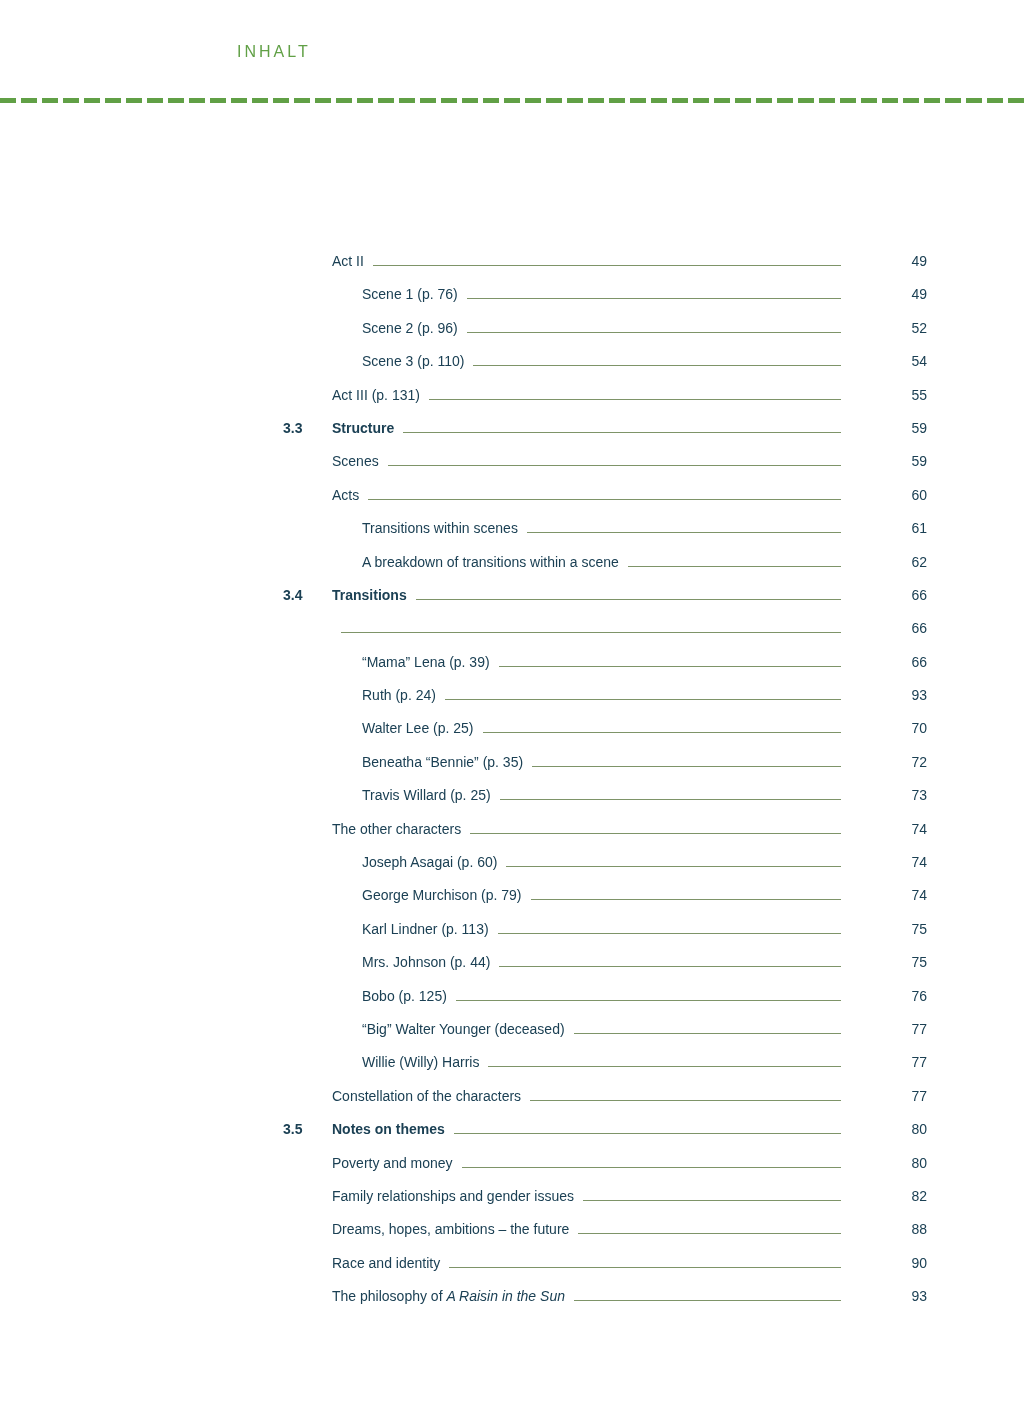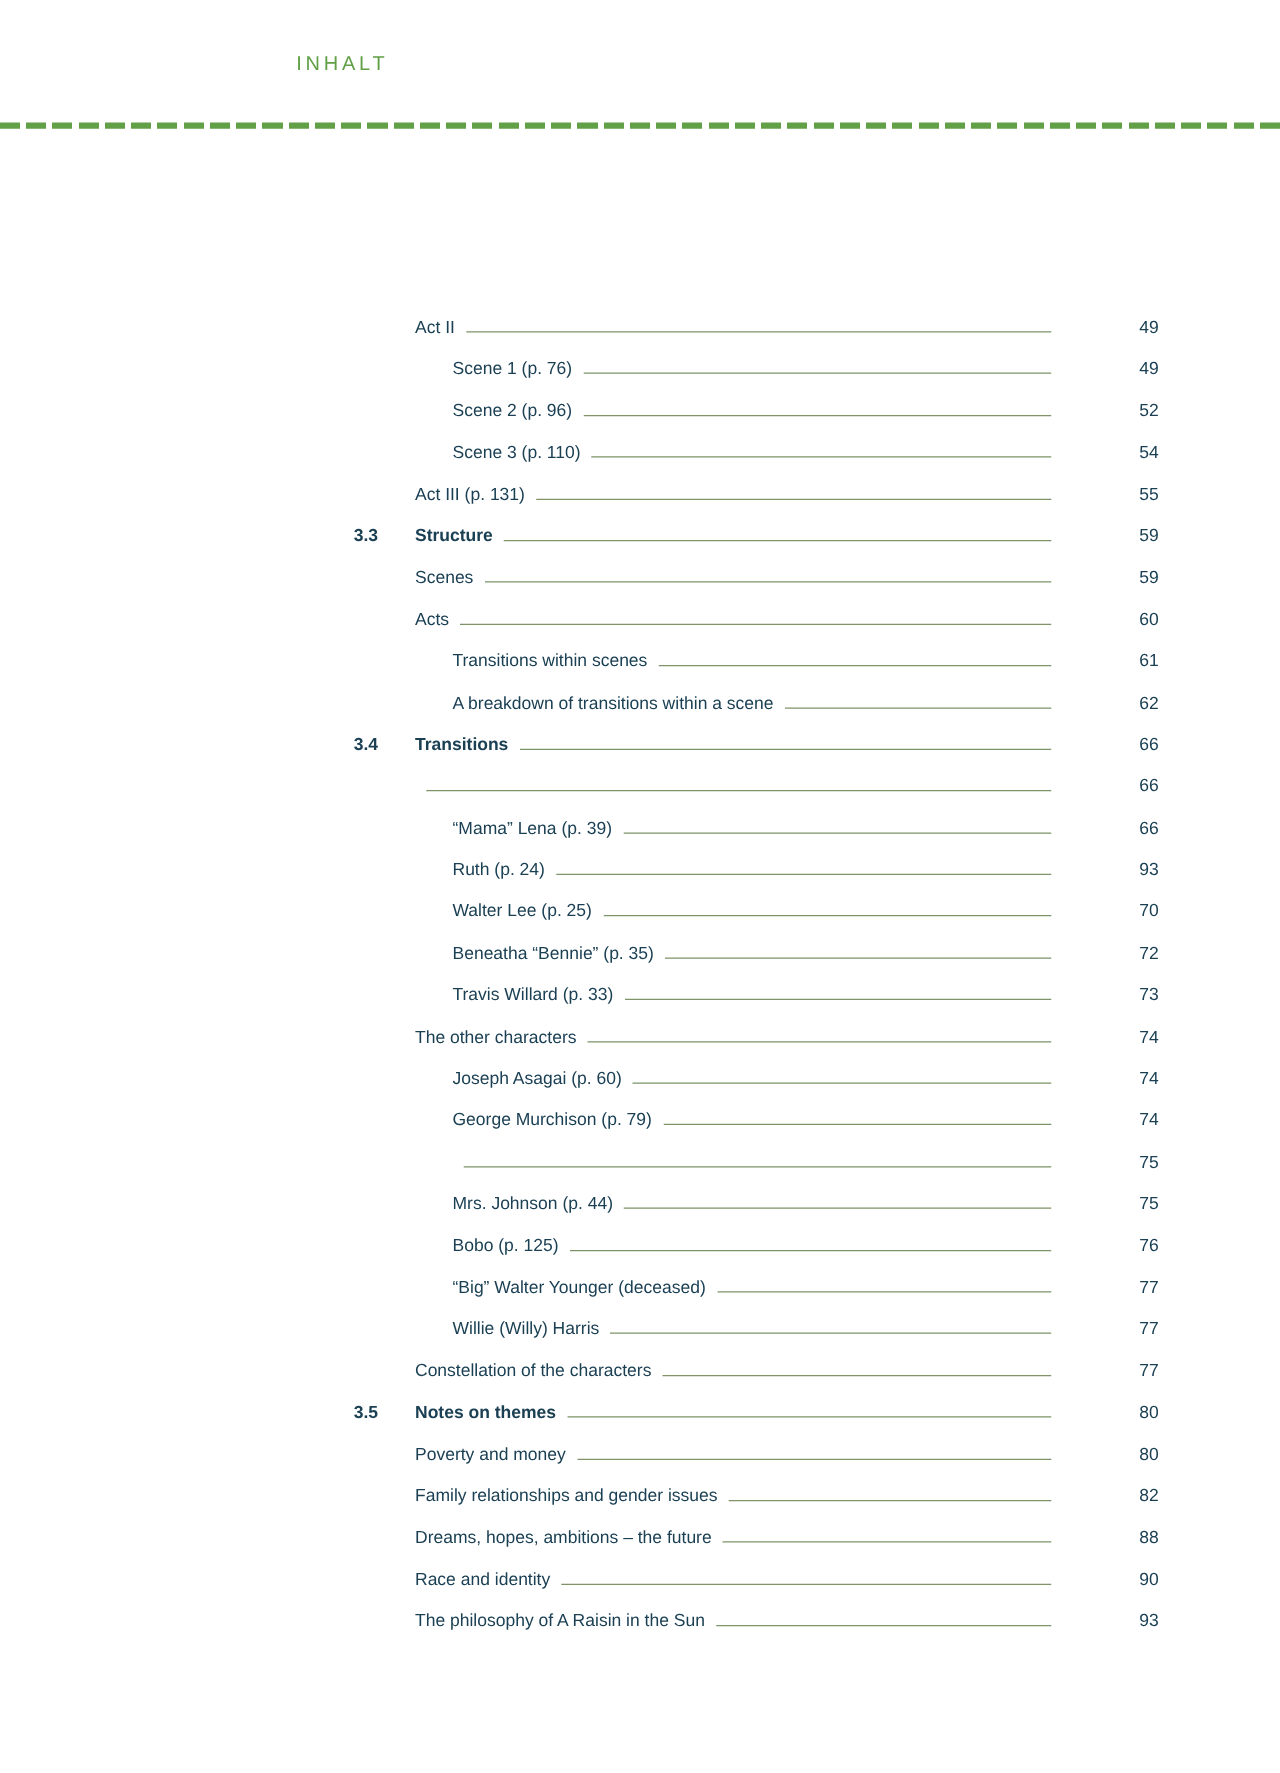--- a/index.html
+++ b/index.html
@@ -54,21 +54,21 @@
     white-space: nowrap;
   }
   .num {
     flex: none;
     width: 49px;
     font-weight: 700;
   }
   .lvl2 .num { width: 79px; }
   .row.bold .label { font-weight: 700; }
   .label { flex: none; }
-  .label .italic { }
+  .label .italic { font-style: italic; }
   .leader {
     flex: 1;
     height: 0;
     border-bottom: 1.5px solid var(--leader);
     margin-left: 9px;
     margin-right: 10px;
     margin-bottom: -4px; 
     min-width: 20px;
   }
   .page-num {
@@ -176,21 +176,21 @@
     <span class="page-num">70</span>
   </div>
     <div class="row lvl2">
     <span class="num"></span>
     <span class="label"><span>Beneatha “Bennie” (p. 35)</span><span class="italic"></span></span>
     <span class="leader"></span>
     <span class="page-num">72</span>
   </div>
     <div class="row lvl2">
     <span class="num"></span>
-    <span class="label"><span>Travis Willard (p. 33)</span><span class="italic"></span></span>
+    <span class="label"><span>Travis Willard (p. 25)</span><span class="italic"></span></span>
     <span class="leader"></span>
     <span class="page-num">73</span>
   </div>
     <div class="row lvl1">
     <span class="num"></span>
     <span class="label"><span>The other characters</span><span class="italic"></span></span>
     <span class="leader"></span>
     <span class="page-num">74</span>
   </div>
     <div class="row lvl2">
@@ -200,20 +200,21 @@
     <span class="page-num">74</span>
   </div>
     <div class="row lvl2">
     <span class="num"></span>
     <span class="label"><span>George Murchison (p. 79)</span><span class="italic"></span></span>
     <span class="leader"></span>
     <span class="page-num">74</span>
   </div>
     <div class="row lvl2">
     <span class="num"></span>
+    <span class="label"><span>Karl Lindner (p. 113)</span><span class="italic"></span></span>
     <span class="leader"></span>
     <span class="page-num">75</span>
   </div>
     <div class="row lvl2">
     <span class="num"></span>
     <span class="label"><span>Mrs. Johnson (p. 44)</span><span class="italic"></span></span>
     <span class="leader"></span>
     <span class="page-num">75</span>
   </div>
     <div class="row lvl2">

